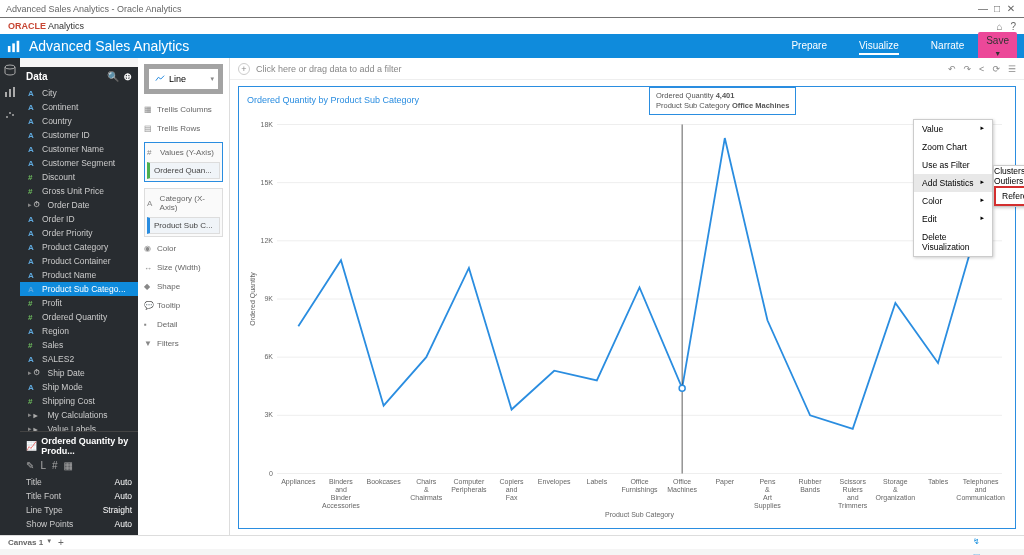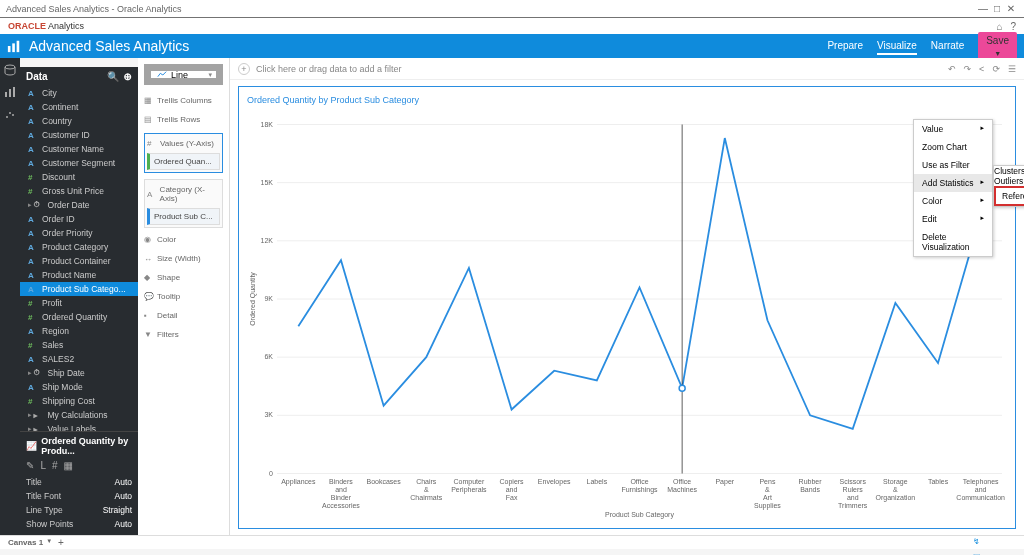--- a/index.html
+++ b/index.html
@@ -11,21 +11,21 @@
 
 .brandbar { height: 16px; background: #fff; display: flex; align-items: center; padding: 0 8px; }
 .brandbar .brand { font-size: 9px; color: #333; }
 .brandbar .brand b { color: #c74634; }
 .brandbar .right-icons { margin-left: auto; display: flex; gap: 8px; color: #666; }
 
 .headerbar { height: 24px; background: #0f8bdc; color: #fff; display: flex; align-items: center; padding: 0 7px; }
 .headerbar .proj-icon { width: 16px; height: 16px; margin-right: 6px; display: inline-flex; align-items: center; }
 .headerbar .proj-icon svg { width: 14px; height: 14px; }
 .headerbar .proj-title { font-size: 14px; font-weight: 400; flex: 1; }
-.headerbar .tabs { display: flex; gap: 14px; font-size: 10px; }
+.headerbar .tabs { display: flex; gap: 32px; font-size: 10px; }
 .headerbar .tab { padding: 2px 0; border-bottom: 2px solid transparent; cursor: pointer; }
 .headerbar .tab.active { border-bottom-color: #fff; font-weight: 500; }
 .headerbar .save-btn { background: #ec4899; color: #333; font-size: 10px; padding: 3px 8px; margin-left: 14px; border-radius: 2px; display: flex; align-items: center; gap: 4px; cursor: pointer; flex-direction: column; }
 .headerbar .save-btn .drop { font-size: 7px; }
 
 .main { display: flex; height: calc(555px - 18px - 16px - 30px - 14px); }
 
 .iconrail { width: 20px; background: #282c30; display: flex; flex-direction: column; align-items: center; padding-top: 6px; gap: 10px; }
 .iconrail .ri { width: 12px; height: 12px; color: #aaa; }
 
@@ -40,21 +40,21 @@
 .datapanel .row.caret::before { content: '▸'; color: #888; font-size: 7px; margin-right: 2px; }
 .datapanel .row.active { background: #0f8bdc; color: #fff; }
 
 .props { border-top: 1px solid #444; padding: 4px 6px; }
 .props .p-title { font-size: 9px; font-weight: 600; color: #fff; display: flex; align-items: center; gap: 4px; }
 .props .p-icons { display: flex; gap: 6px; padding: 4px 0; color: #aaa; }
 .props .p-row { display: flex; justify-content: space-between; font-size: 8.5px; padding: 2px 0; color: #ccc; }
 .props .p-row .val { color: #fff; display: flex; align-items: center; gap: 3px; }
 
 .grammar { width: 92px; background: #fff; border-right: 1px solid #ddd; display: flex; flex-direction: column; }
-.grammar .g-sel { margin: 6px; height: 21px; border: 7px solid #a3a3a3; display: flex; align-items: center; padding: 0 6px; font-size: 9px; position: relative; }
+.grammar .g-sel { margin: 6px; height: 30px; border: 5px solid #a3a3a3; display: flex; align-items: center; padding: 0 6px; font-size: 9px; position: relative; }
 .grammar .g-sel svg { width: 10px; height: 10px; margin-right: 4px; }
 .grammar .g-sel::after { content: '▾'; position: absolute; right: 4px; font-size: 7px; color: #888; }
 .grammar .g-group { margin: 2px 6px; }
 .grammar .g-label { font-size: 8px; color: #666; padding: 3px 0; display: flex; align-items: center; gap: 4px; }
 .grammar .g-label .gi { width: 9px; height: 9px; color: #888; }
 .grammar .g-chip { border: 1px solid #ddd; background: #f0f4f8; padding: 3px 4px; font-size: 8px; color: #444; border-left: 3px solid #4caf50; margin-top: 2px; white-space: nowrap; overflow: hidden; }
 .grammar .g-chip.blue { border-left-color: #2a8de0; }
 .grammar .g-shelf-box { border: 1px solid #ddd; background: #fafafa; padding: 2px; margin-top: 2px; }
 .grammar .g-shelf-box.highlighted { border-color: #2a8de0; }
 
@@ -367,20 +367,24 @@
       <span class="tools">
         <span>↶</span>
         <span>↷</span>
         <span>&lt;</span>
         <span>⟳</span>
         <span>☰</span>
       </span>
     </div>
     <div class="chartframe">
       <div class="chart-title">Ordered Quantity by Product Sub Category</div>
+      <div class="tooltip-box">
+        <span>Ordered Quantity </span><b>4,401</b><br>
+        <span>Product Sub Category </span><b>Office Machines</b>
+      </div>
       <div class="chart-body">
         <svg class="chart-svg" id="chart-svg" viewBox="0 0 760 400">
             <line x1="30" x2="755" y1="354" y2="354" class="grid-line"></line>
             <text x="26" y="356" text-anchor="end" class="axis-text">0</text>
             <line x1="30" x2="755" y1="295.8333333333333" y2="295.8333333333333" class="grid-line"></line>
             <text x="26" y="297.8333333333333" text-anchor="end" class="axis-text">3K</text>
             <line x1="30" x2="755" y1="237.66666666666669" y2="237.66666666666669" class="grid-line"></line>
             <text x="26" y="239.66666666666669" text-anchor="end" class="axis-text">6K</text>
             <line x1="30" x2="755" y1="179.5" y2="179.5" class="grid-line"></line>
             <text x="26" y="181.5" text-anchor="end" class="axis-text">9K</text>

